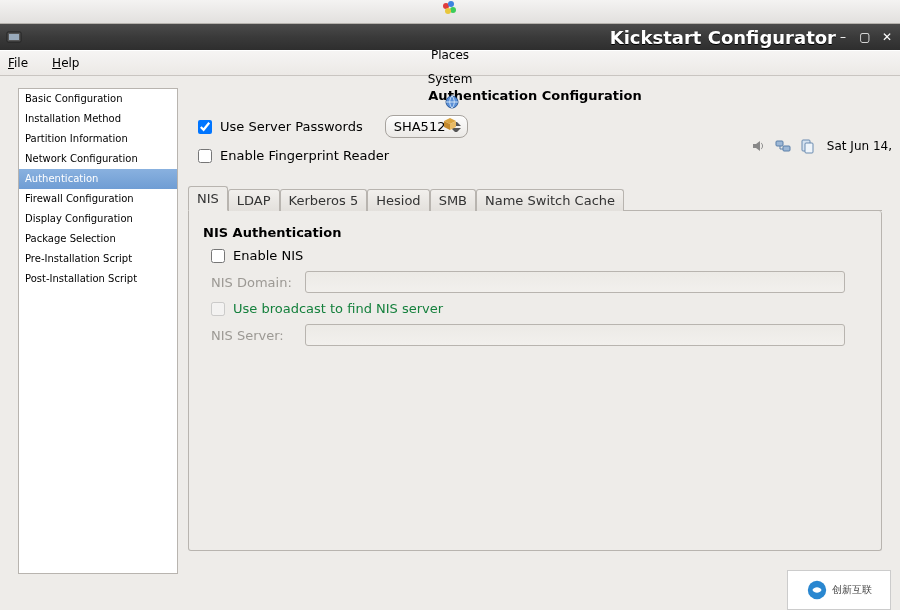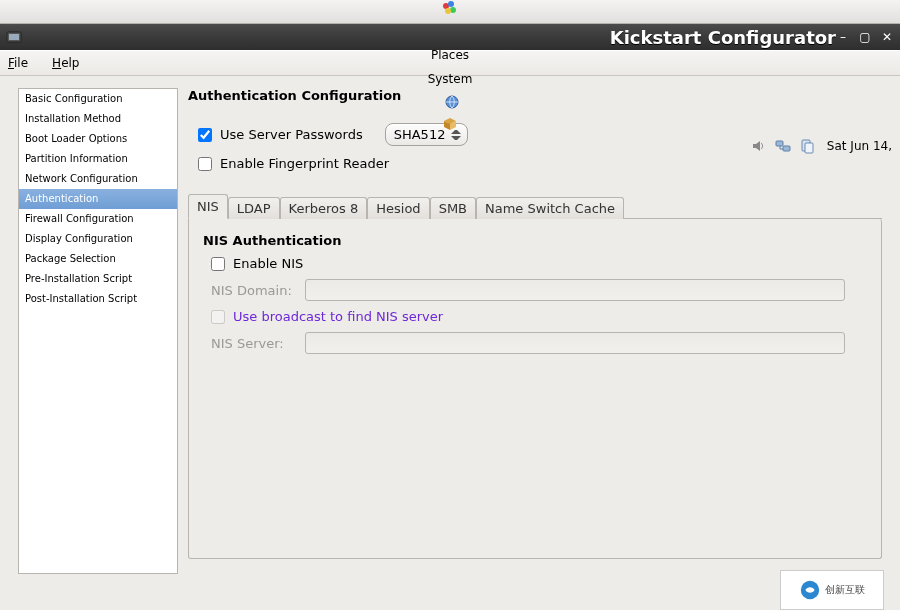--- a/index.html
+++ b/index.html
@@ -87,21 +87,22 @@
   background: linear-gradient(to bottom, #89b1df, #6f9dd4);
   color: #fff;
 }
 
 .main {
   flex: 1;
 }
 .section-title {
   font-weight: bold;
   font-size: 13px;
-  margin-bottom: 20px;
+  margin-bottom: 12px;
+  text-align: center;
 }
 
 .form-row { display: flex; align-items: center; gap: 8px; margin: 4px 0 10px 10px; }
 input[type=checkbox] {
   width: 14px; height: 14px;
 }
 label { font-size: 13px; }
 
 .select-like {
   display: inline-flex;
@@ -158,32 +159,32 @@
 .tabpane .form-row { margin-left: 8px; margin-bottom: 8px; }
 .field-label { width: 86px; color: #9c9994; font-size: 13px; }
 .text-input {
   flex: 1;
   background: linear-gradient(to bottom, #eceae6, #f2f0ed);
   border: 1px solid #b8b4af;
   border-radius: 3px;
   height: 22px;
   max-width: 540px;
 }
-.disabled-text { color: #6d28d9; }
+.disabled-text { color: #15803d; }
 
 
 .spinner { width: 10px; height: 14px; display:flex; flex-direction: column; justify-content: center; }
 .spinner div { height: 0; border-left: 4px solid transparent; border-right: 4px solid transparent; }
 .spinner .up { border-bottom: 4px solid #555; margin-bottom: 2px; }
 .spinner .dn { border-top: 4px solid #555; }
 
 
 .footer-wm {
   position: fixed;
-  right: 16px;
+  right: 9px;
   bottom: 0;
   width: 104px;
   height: 40px;
   background: #fff;
   border: 1px solid #ccc;
   display: flex;
   align-items: center;
   justify-content: center;
   gap: 4px;
   font-size: 10px;
@@ -262,21 +263,20 @@
 <div class="menubar">
   <span class="menu-item"><span class="accel">F</span><span>ile</span></span>
   <span class="menu-item"><span class="accel">H</span><span>elp</span></span>
 </div>
 
 <div class="content">
 
   <div class="sidebar">
     <div class="sidebar-item">Basic Configuration</div>
     <div class="sidebar-item">Installation Method</div>
-    <div class="sidebar-item">Boot Loader Options</div>
     <div class="sidebar-item">Partition Information</div>
     <div class="sidebar-item">Network Configuration</div>
     <div class="sidebar-item selected">Authentication</div>
     <div class="sidebar-item">Firewall Configuration</div>
     <div class="sidebar-item">Display Configuration</div>
     <div class="sidebar-item">Package Selection</div>
     <div class="sidebar-item">Pre-Installation Script</div>
     <div class="sidebar-item">Post-Installation Script</div>
   </div>
 
@@ -297,21 +297,21 @@
     </div>
 
     <div class="form-row">
       <input type="checkbox" style="">
       <label>Enable Fingerprint Reader</label>
     </div>
 
     <div class="tabstrip">
       <div class="tab active">NIS</div>
       <div class="tab">LDAP</div>
-      <div class="tab">Kerberos 8</div>
+      <div class="tab">Kerberos 5</div>
       <div class="tab">Hesiod</div>
       <div class="tab">SMB</div>
       <div class="tab">Name Switch Cache</div>
     </div>
 
     <div class="tabpane">
       <div class="sub-title">NIS Authentication</div>
 
       <div class="form-row">
         <input type="checkbox" style="">

